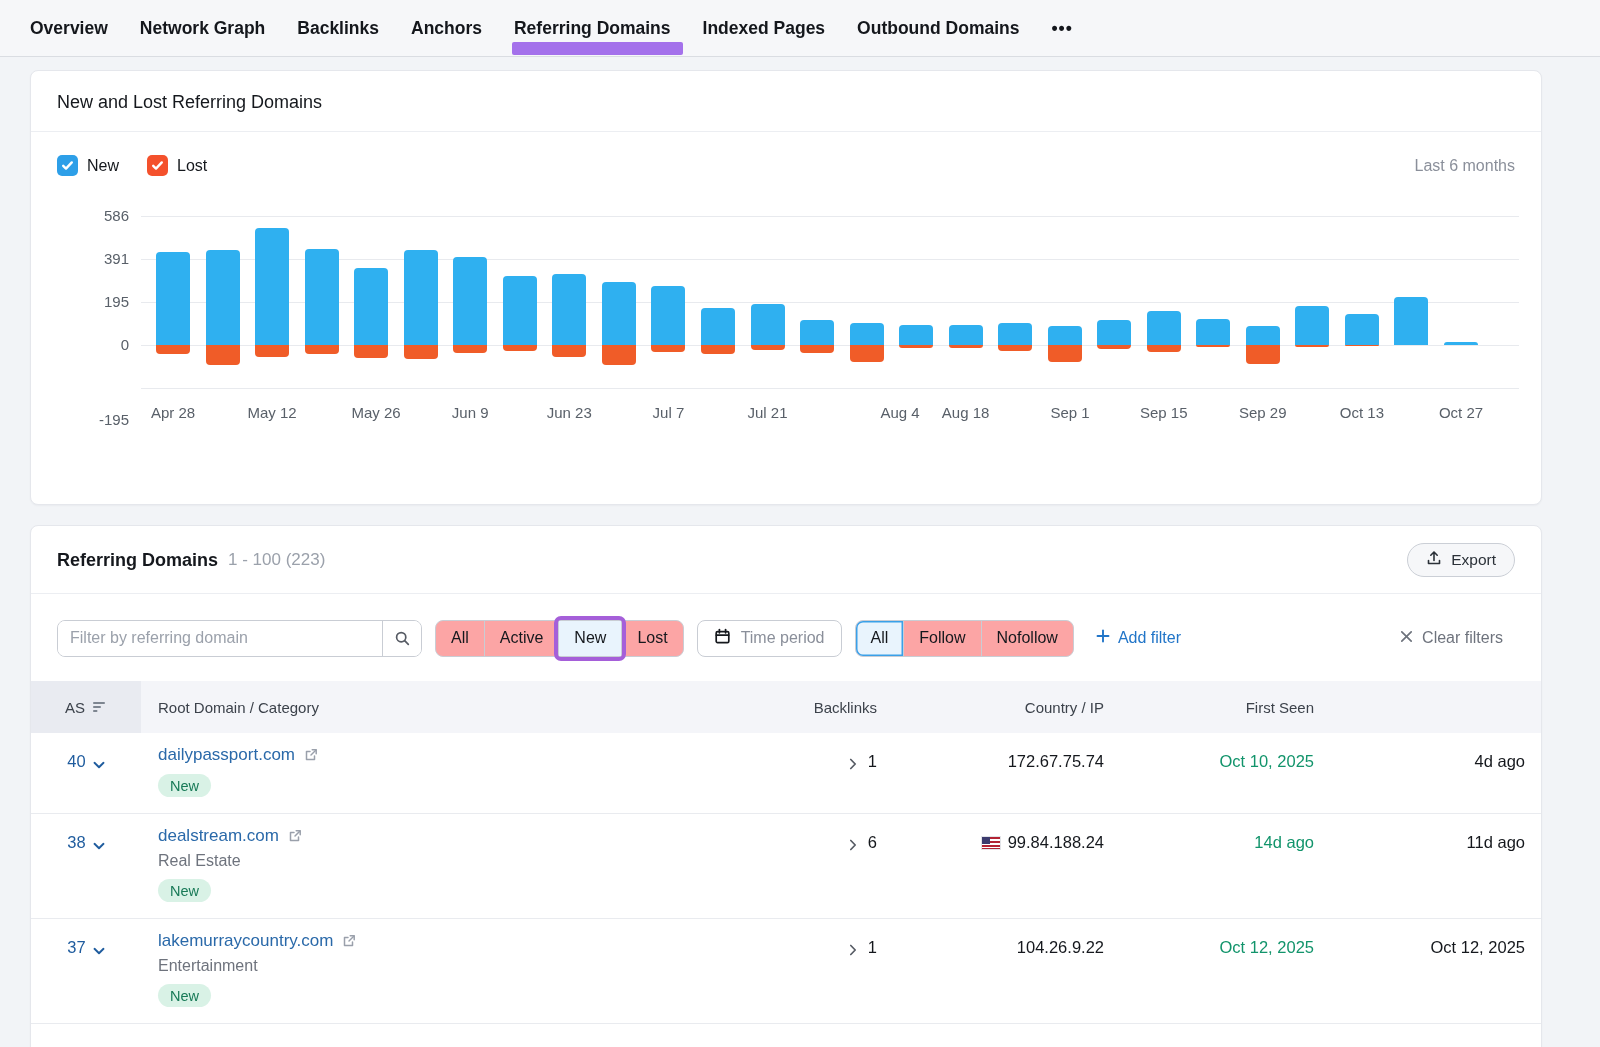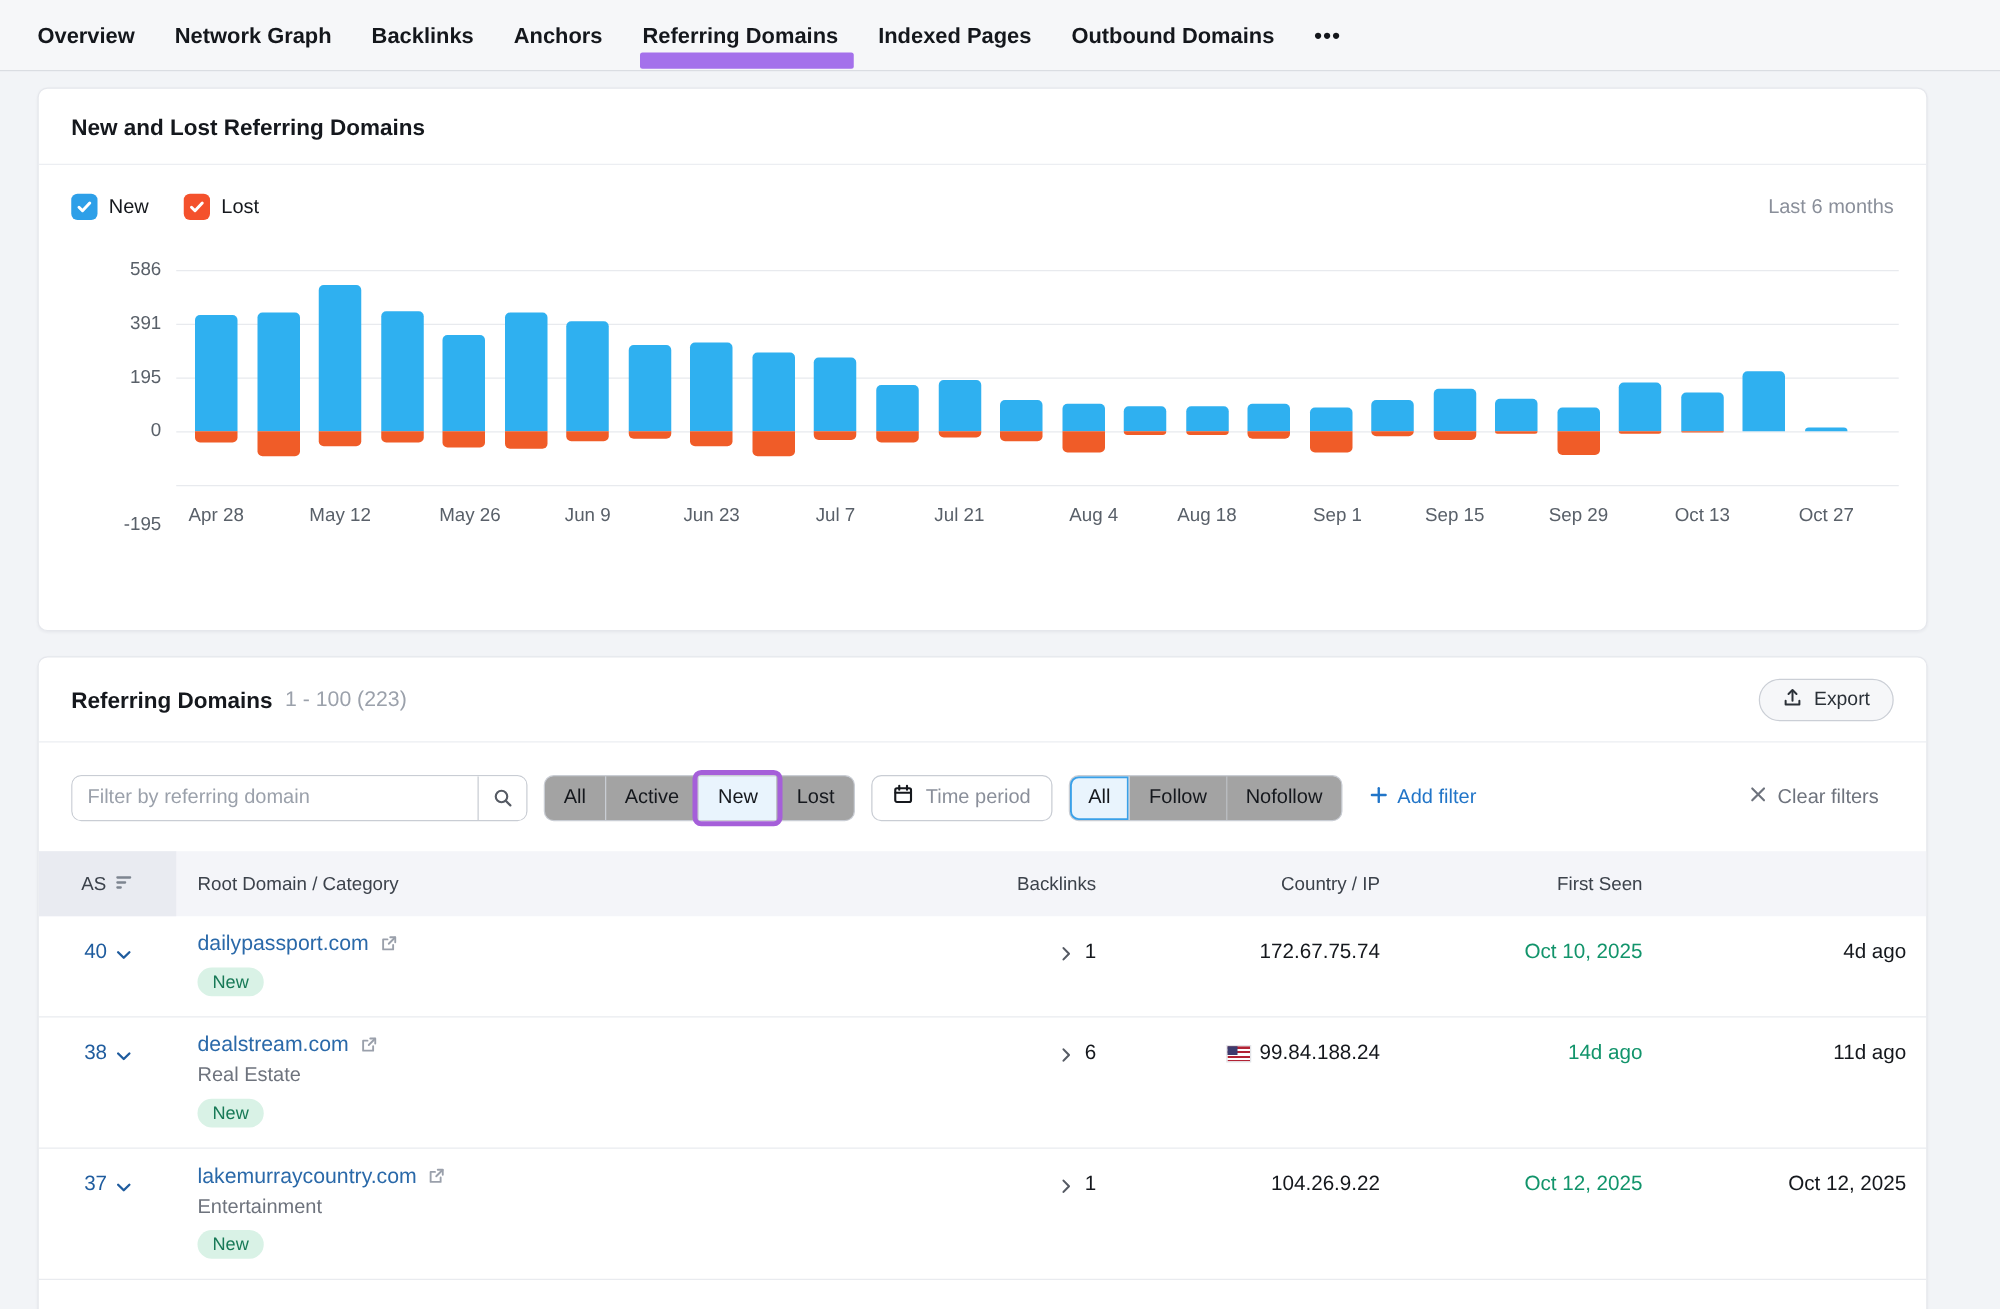--- a/index.html
+++ b/index.html
@@ -22,21 +22,21 @@
   .topnav{height:57px;background:#F6F7F9;border-bottom:1px solid #DADDE2;display:flex;align-items:center;padding:0 30px}
   .nav-items{display:flex;align-items:center;gap:32px}
   .nav-item{font-size:17.5px;font-weight:600;color:#14171C;cursor:pointer;white-space:nowrap;position:relative}
   .nav-underline{position:absolute;left:-2px;right:-12px;bottom:-16px;height:13px;background:var(--purple);border-radius:2px}
   .nav-more{font-weight:700;letter-spacing:1px}
   
   .card{position:absolute;left:30px;width:1512px;background:#fff;border:1px solid var(--card-border);border-radius:8px;box-shadow:0 1px 2px rgba(16,24,40,.04)}
   #chart-card{top:70px;height:435px}
   #table-card{top:525px;height:530px;overflow:hidden}
   .card-head{padding:21px 26px 0}
-  .card-title{font-size:18px;font-weight:700;color:#15181D}
+  .card-title{font-size:18px;font-weight:400;color:#15181D}
   .card-subtitle{margin-top:14px;font-size:16px;color:var(--gray)}
   .head-divider{margin-top:18px;border-bottom:1px solid #ECEEF2}
   
   .legend-row{display:flex;justify-content:space-between;align-items:center;padding:23px 26px 0}
   .legend{display:flex;gap:28px}
   .legend-item{display:flex;align-items:center;gap:9px;cursor:pointer}
   .checkbox{width:21px;height:21px;border-radius:5px;display:inline-flex;align-items:center;justify-content:center}
   .legend-label{font-size:16px;color:#15181D}
   .period-label{font-size:16px;color:var(--gray)}
   
@@ -52,21 +52,21 @@
   .table-title{font-size:18px;font-weight:700;color:#15181D}
   .range-label{margin-left:10px;font-size:17px;color:#9BA1AB}
   .export-btn{margin-left:auto;height:34px;display:flex;align-items:center;gap:9px;padding:0 18px;background:#F6F7F9;border:1px solid #CBCFD6;border-radius:17px;font-size:15.5px;color:#2B3138;cursor:pointer}
   .divider2{margin-top:16px;border-bottom:1px solid #ECEEF2}
   
   .filter-row{display:flex;align-items:center;margin:25px 26px 0 26px;height:38px}
   .search-box{display:flex;align-items:stretch;width:365px;height:37px;border:1px solid var(--border);border-radius:8px;background:#fff;overflow:hidden}
   .search-box input{border:none;outline:none;flex:1;padding:0 12px;font-size:16px;font-family:inherit;color:var(--ink)}
   .search-box input::placeholder{color:#9BA1AB}
   .search-btn{width:39px;display:flex;align-items:center;justify-content:center;border-left:1px solid var(--border);background:#fff;cursor:pointer}
-  .seg-group{display:flex;height:37px;border:1px solid var(--border);border-radius:8px;background:#a3a3a3}
+  .seg-group{display:flex;height:37px;border:1px solid var(--border);border-radius:8px;background:#fca5a5}
   .seg-btn{position:relative;border:none;background:transparent;border-left:1px solid var(--border);padding:0 15px;font-size:16px;font-family:inherit;color:#15181D;cursor:pointer;display:flex;align-items:center}
   .seg-btn:first-child{border-left:none;border-radius:7px 0 0 7px}
   .seg-btn:last-child{border-radius:0 7px 7px 0}
   .seg-btn.selected{background:#E9F4FD}
   .seg-btn.selected-blue{background:#E9F4FD;box-shadow:inset 0 0 0 1.5px #3AA0E8;border-radius:7px 0 0 7px}
   .purple-ring{position:absolute;inset:-5px;border:4px solid #A55FD9;border-radius:7px;pointer-events:none;z-index:3}
   .time-btn{display:flex;align-items:center;gap:10px;height:37px;padding:0 16px;border:1px solid var(--border);border-radius:8px;background:#fff;font-size:16px;color:#8A8F9A;font-family:inherit;cursor:pointer}
   .add-filter{display:flex;align-items:center;gap:8px;font-size:16px;color:#2175C8;cursor:pointer;white-space:nowrap}
   .clear-filters{display:flex;align-items:center;gap:9px;font-size:16px;color:#6E737D;cursor:pointer;margin-left:auto;padding-right:12px;white-space:nowrap}
   .gap16{width:13px}.gap22{width:22px}
@@ -204,21 +204,21 @@
       <div class="bar bar-lost" style="left: 1313.9px; width: 34px; top: 144px; height: 1.1px; background: rgb(240, 92, 40);"></div>
       <div class="bar bar-new" style="left: 1363.4px; width: 34px; top: 95.5px; height: 48.5px; background: rgb(47, 176, 240);"></div>
       <div class="bar bar-new" style="left: 1413px; width: 34px; top: 140.7px; height: 3.3px; background: rgb(47, 176, 240);"></div>
       <div class="xtick" style="left: 97px;">Apr 28</div>
       <div class="xtick" style="left: 196.1px;">May 12</div>
       <div class="xtick" style="left: 300px;">May 26</div>
       <div class="xtick" style="left: 394.2px;">Jun 9</div>
       <div class="xtick" style="left: 493.3px;">Jun 23</div>
       <div class="xtick" style="left: 592.4px;">Jul 7</div>
       <div class="xtick" style="left: 691.5px;">Jul 21</div>
-      <div class="xtick" style="left: 799px;">Aug 4</div>
+      <div class="xtick" style="left: 824px;">Aug 4</div>
       <div class="xtick" style="left: 889.6px;">Aug 18</div>
       <div class="xtick" style="left: 994px;">Sep 1</div>
       <div class="xtick" style="left: 1087.8px;">Sep 15</div>
       <div class="xtick" style="left: 1186.8px;">Sep 29</div>
       <div class="xtick" style="left: 1285.9px;">Oct 13</div>
       <div class="xtick" style="left: 1385px;">Oct 27</div>
     </div>
 </section>
 
 <section class="card" id="table-card">

